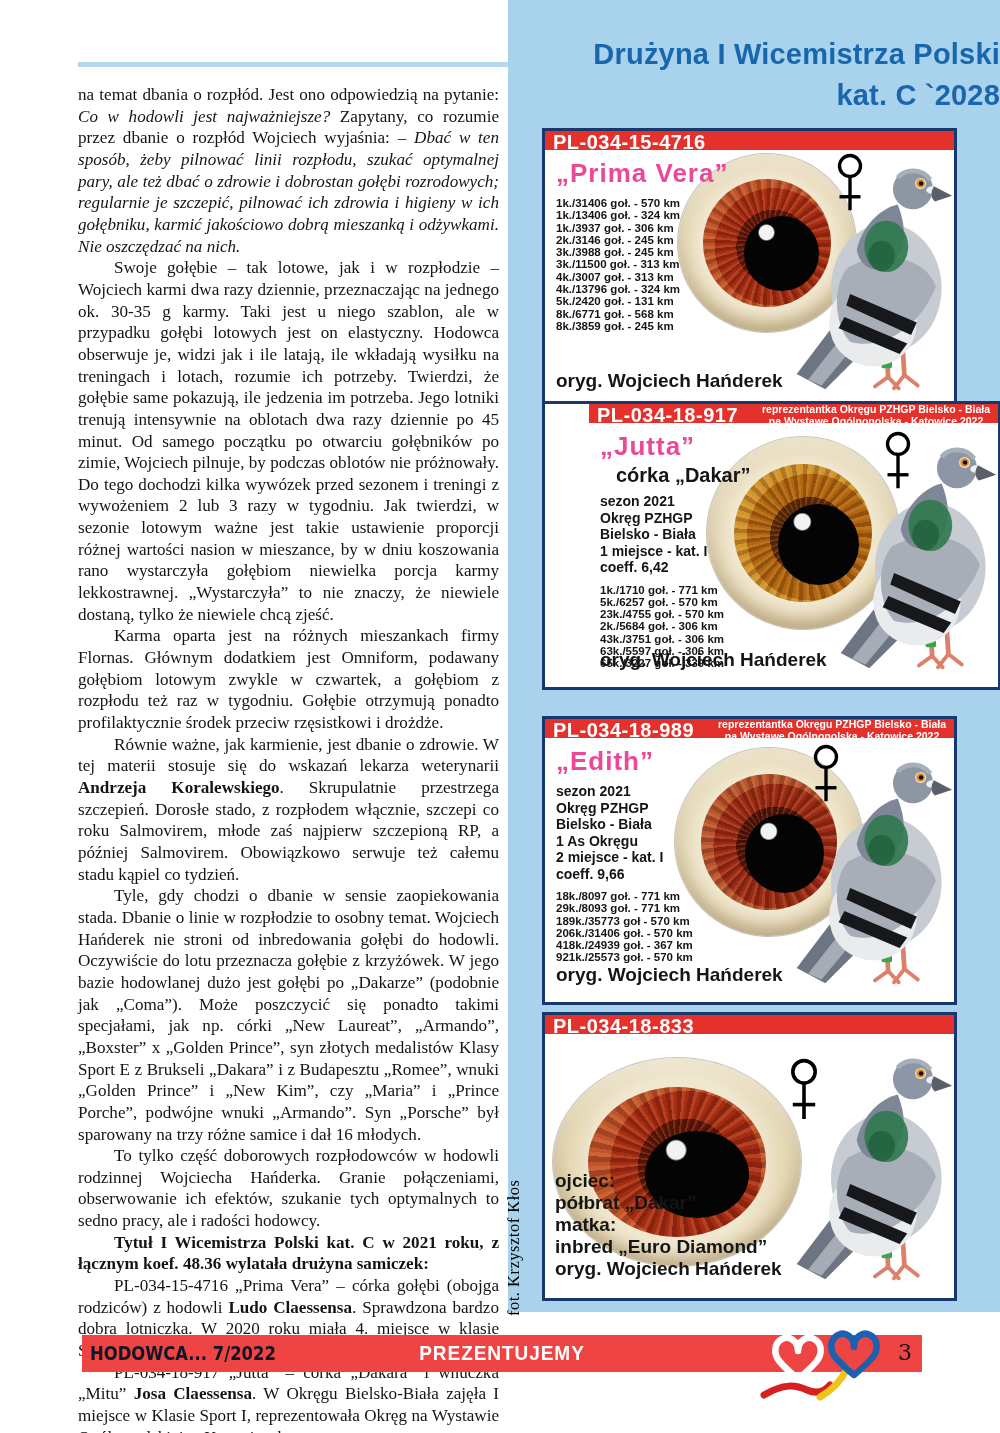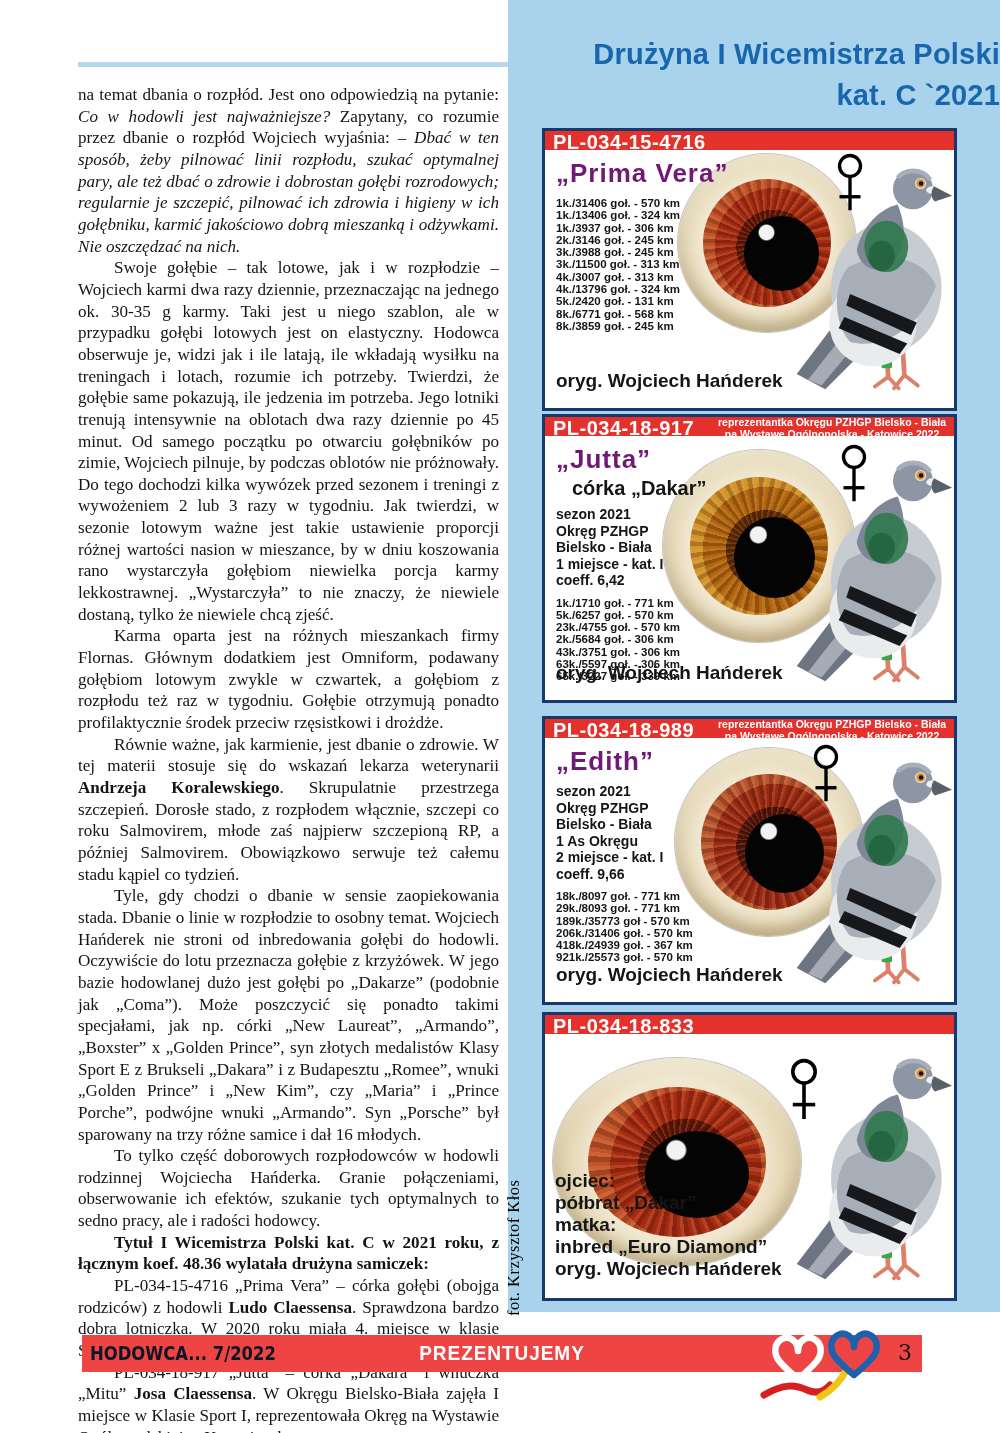--- a/index.html
+++ b/index.html
@@ -19,32 +19,32 @@
 
   
   .panel{position:absolute;left:508px;top:0;width:492px;height:1312px;background:#a9d2ec;}
   .panel-title{position:absolute;top:34px;left:0;width:100%;text-align:right;
                font-family:"Liberation Sans",sans-serif;font-weight:bold;color:#1766ae;
                font-size:29px;line-height:41px;letter-spacing:.2px;}
 
   
   .card{position:absolute;left:34px;width:409px;background:#fff;border:3px solid #17386d;}
   .card1{top:128px;height:277px;}
-  .card2{top:414px;height:283px;}
+  .card2{top:401px;height:283px;padding-left:44px;}
   .card3{top:716px;height:283px;}
   .card4{top:1012px;height:283px;}
   .card-header{position:relative;height:19px;background:#e5312b;display:flex;align-items:flex-start;
                padding:0 8px;font-family:"Liberation Sans",sans-serif;color:#fff;}
   .ring{font-weight:bold;font-size:20px;letter-spacing:.5px;white-space:nowrap;}
   .banner{margin-left:auto;font-weight:bold;font-size:10.5px;line-height:11.5px;text-align:center;
           white-space:pre-line;}
   .card-body{position:relative;height:calc(100% - 29px);font-family:"Liberation Sans",sans-serif;}
 
   .card-text{position:absolute;left:11px;top:8px;z-index:4;max-width:215px;}
-  .bird-name{font-weight:bold;font-size:26px;letter-spacing:1px;color:#701a75;}
+  .bird-name{font-weight:bold;font-size:26px;letter-spacing:1px;color:#ec4899;}
   .bird-sub{font-weight:bold;font-size:20px;margin-left:16px;margin-top:2px;}
   .info{font-weight:bold;font-size:14px;line-height:16.5px;white-space:pre-line;margin-top:6px;}
   .results{font-weight:bold;font-size:11.5px;line-height:12.3px;white-space:pre-line;margin-top:8px;}
   .origin{position:absolute;left:11px;bottom:6px;font-weight:bold;font-size:19px;z-index:4;}
   .pedigree{position:absolute;left:10px;bottom:8px;font-weight:bold;font-size:19px;line-height:22px;
             white-space:pre-line;z-index:4;}
 
   
   .eye{position:absolute;border-radius:50%;z-index:1;
        --i1:#5c1507;--i2:#a52c12;--i3:#c2542a;
@@ -100,21 +100,21 @@
       <p class="indent"><span>Tyle, gdy chodzi o dbanie w sensie zaopiekowania stada. Dbanie o linie w rozpłodzie to osobny temat. Wojciech Hańderek nie stroni od inbredowania gołębi do hodowli. Oczywiście do lotu przeznacza gołębie z krzyżówek. W jego bazie hodowlanej dużo jest gołębi po „Dakarze” (podobnie jak „Coma”). Może poszczycić się ponadto takimi specjałami, jak np. córki „New Laureat”, „Armando”, „Boxster” x „Golden Prince”, syn złotych medalistów Klasy Sport E z Brukseli „Dakara” i z Budapesztu „Romee”, wnuki „Golden Prince” i „New Kim”, czy „Maria” i „Prince Porche”, podwójne wnuki „Armando”. Syn „Porsche” był sparowany na trzy różne samice i dał 16 młodych.</span></p>
       <p class="indent"><span>To tylko część doborowych rozpłodowców w hodowli rodzinnej Wojciecha Hańderka. Granie połączeniami, obserwowanie ich efektów,  szukanie tych optymalnych to sedno pracy, ale i radości hodowcy.</span></p>
       <p class="indent"><span class="b">Tytuł I Wicemistrza Polski kat. C w 2021 roku, z łącznym koef.  48.36 wylatała drużyna samiczek:</span></p>
       <p class="indent"><span>PL-034-15-4716 „Prima Vera” – córka gołębi (obojga rodziców) z hodowli </span><span class="b">Ludo Claessensa</span><span>. Sprawdzona bardzo dobra lotniczka. W 2020 roku miała 4. miejsce w klasie Sport D w Polsce, a 2019 była 15. w Polsce w kat. B.</span></p>
       <p class="indent"><span>PL-034-18-917 „Jutta” – córka „Dakara” i wnuczka „Mitu” </span><span class="b">Josa Claessensa</span><span>. W Okręgu Bielsko-Biała zajęła I miejsce w Klasie Sport I, reprezentowała Okręg na Wystawie Ogólnopolskiej w Katowicach.</span></p>
     </div>
 
   <div class="panel">
     <div class="panel-title">
       <div>Drużyna I Wicemistrza Polski</div>
-      <div>kat. C `2021</div>
+      <div>kat. C `2028</div>
     </div>
 
     <div class="card card1">
       <div class="card-header">
         <span class="ring">PL-034-15-4716</span>
       </div>
       <div class="card-body">
         <div class="eye eye1"></div>
         <svg class="pigeon" viewBox="0 0 170 250">
             <use href="#pigeon-shape"></use>

